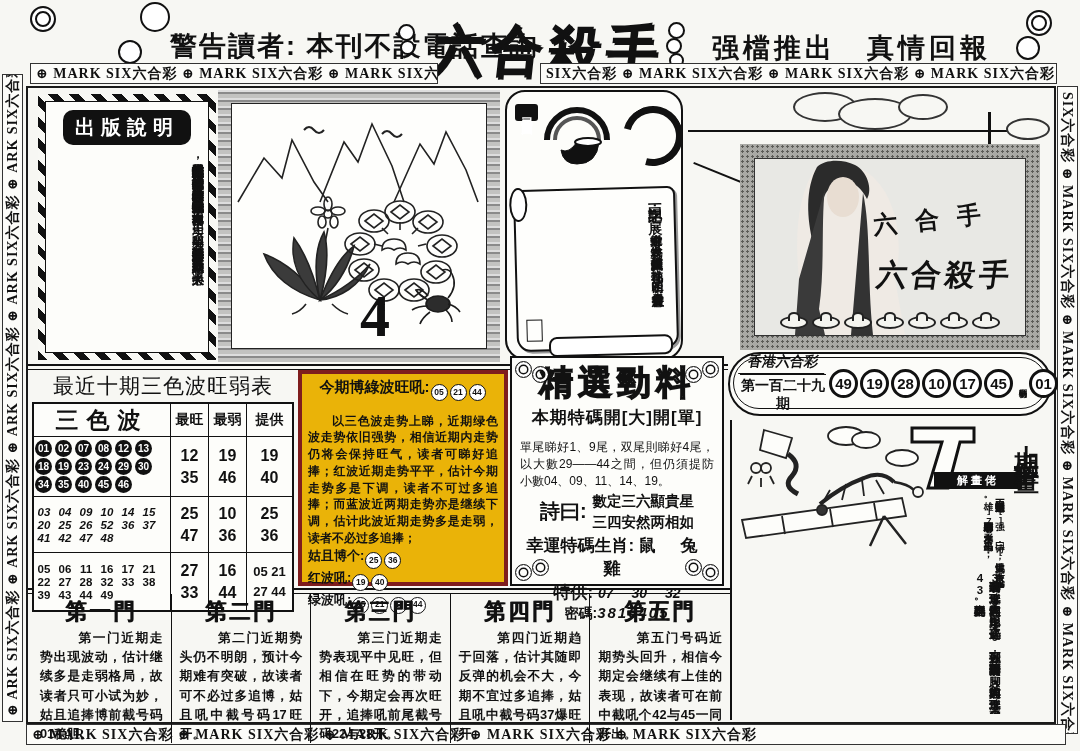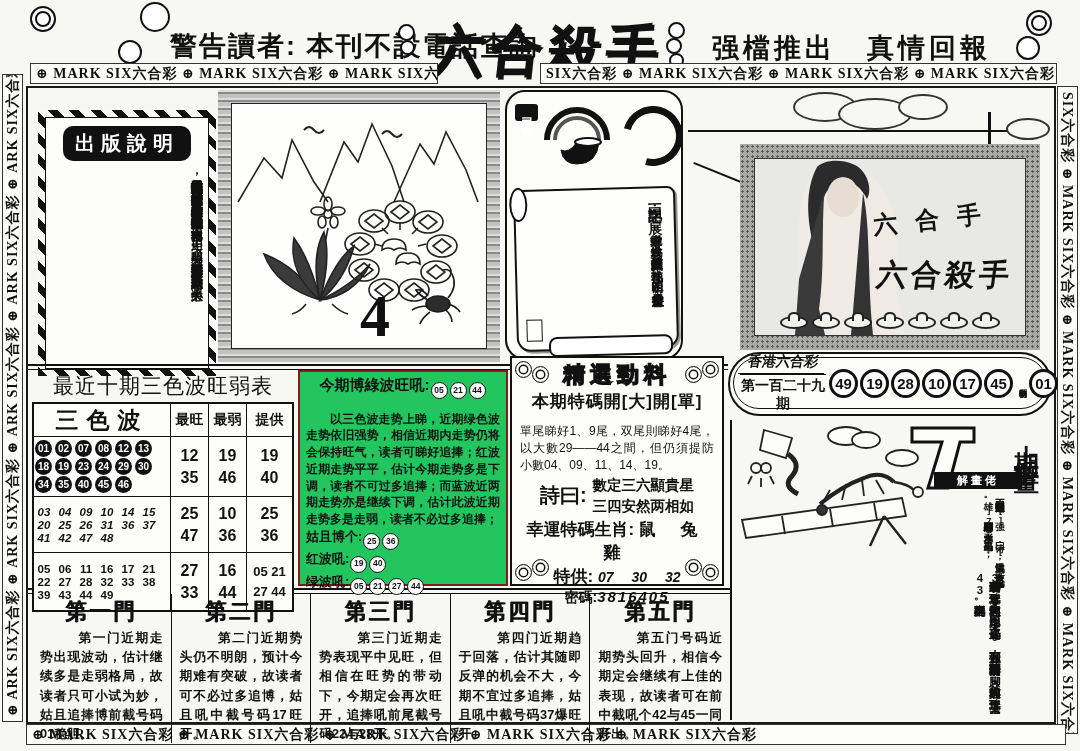--- a/index.html
+++ b/index.html
@@ -77,29 +77,29 @@
   .wt-h1{font-size:23px;font-weight:900;letter-spacing:8px;}
   .wt-h{font-size:14px;font-weight:800;}
   .ballbox{flex-wrap:wrap;padding:2px 1px;align-content:center;gap:1px 3px;justify-content:flex-start!important;}
   .mini-ball{width:17px;height:17px;border-radius:50%;background:#111;color:#fff;font-size:10px;font-weight:700;
              display:inline-flex;align-items:center;justify-content:center;}
   .mini-num{width:18px;font-size:11.5px;font-weight:700;display:inline-block;text-align:center;}
   .valcol{flex-direction:column;font-size:16px;font-weight:800;line-height:1.35;}
   .val-line{display:block;}
   .valcol-sm{flex-direction:column;font-size:13px;font-weight:800;line-height:1.5;}
   
-  .gt{border:2px solid #7f1d1d;background:#22c55e;padding:4px 6px;box-sizing:border-box;}
+  .gt{border:4px solid #7f1d1d;background:#eab308;padding:4px 6px;box-sizing:border-box;}
   .gt-title{font-size:15px;font-weight:900;text-align:center;}
   .c-ball{width:15px;height:15px;border:1.5px solid #111;border-radius:50%;display:inline-flex;align-items:center;
           justify-content:center;font-size:8.5px;font-weight:800;background:#fff;margin:0 1px;vertical-align:-3px;}
   .gt-body{font-size:12px;font-weight:600;line-height:1.4;text-align:justify;text-indent:2em;margin-top:12px;}
   .gt-line{font-size:13px;font-weight:800;line-height:1.35;}
   
   .feat{border:2.5px solid #111;background:#fdfdfa;padding:2px 8px;box-sizing:border-box;text-align:center;position:relative;}
-  .feat-title{font-size:22px;font-weight:900;letter-spacing:5px;color:#fff;-webkit-text-stroke:1.4px #111;
+  .feat-title{font-size:34px;font-weight:900;letter-spacing:5px;color:#fff;-webkit-text-stroke:1.4px #111;
               text-shadow:0 0 1px #111;font-family:"Liberation Serif",serif;}
   .feat-special{font-size:17px;font-weight:900;letter-spacing:1px;}
   .feat-ana{font-size:12px;font-weight:400;text-align:justify;line-height:1.4;margin-top:10px;}
   .poem{display:flex;align-items:center;justify-content:center;gap:6px;margin-top:2px;}
   .poem-label{font-size:20px;font-weight:900;}
   .poem-lines{font-size:14.5px;font-weight:700;line-height:1.4;text-align:left;}
   .feat-zod{font-size:17px;font-weight:900;margin-top:2px;}
   .feat-zodv{letter-spacing:10px;}
   .feat-sup{font-size:17px;font-weight:900;margin-top:1px;}
   .feat-supv{font-size:14px;font-style:italic;word-spacing:14px;}
@@ -140,21 +140,21 @@
 
   <div class="abs strip" style="left:30px;top:63px;width:396px;">⊕ MARK SIX六合彩 ⊕ MARK SIX六合彩 ⊕ MARK SIX六合彩 ⊕ MARK</div>
   <div class="abs strip" style="left:540px;top:63px;width:505px;">SIX六合彩 ⊕ MARK SIX六合彩 ⊕ MARK SIX六合彩 ⊕ MARK SIX六合彩</div>
 
   <div class="abs strip vstrip" style="left:2px;top:722px;width:636px;transform:rotate(-90deg);">⊕ ARK SIX六合彩 ⊕ ARK SIX六合彩 ⊕ ARK SIX六合彩 ⊕ ARK SIX六合彩 ⊕ ARK SIX六合彩</div>
   <div class="abs strip vstrip" style="left:1078px;top:86px;width:636px;transform:rotate(90deg);">SIX六合彩 ⊕ MARK SIX六合彩 ⊕ MARK SIX六合彩 ⊕ MARK SIX六合彩 ⊕ MARK SIX六合彩</div>
   <div class="abs strip" style="left:26px;top:724px;width:1028px;">⊕ MARK SIX六合彩 ⊕ MARK SIX六合彩 ⊕ MARK SIX六合彩 ⊕ MARK SIX六合彩 ⊕ MARK SIX六合彩</div>
 
   <div class="abs mainframe" style="left:26px;top:86px;width:1026px;height:634px;"></div>
 
-  <div class="abs pubwrap" style="left:38px;top:110px;width:178px;height:266px;box-sizing:border-box;">
+  <div class="abs pubwrap" style="left:38px;top:94px;width:178px;height:266px;box-sizing:border-box;font-family:Liberation Mono, monospace;">
     <div class="pubinner">
       <span class="pubtitle">出版說明</span>
       <div class="vtext pubbody">本报是由惠泽社群信息集团特约提供，在李大师的指导下进行编辑，有李大师经过多年的精心研究，规律得出准确数据提供给广大彩民，本报内容丰富，实用，头尾分明，是广大彩民必不可少的博彩依据，只要您期期跟踪，必中大奖。</div>
     </div>
   </div>
 
   <div class="abs wood" style="left:218px;top:90px;width:282px;height:272px;box-sizing:border-box;">
     <div class="picinner">
       <svg width="254" height="244" viewBox="0 0 254 244" style="position:absolute;left:0;top:0;" fill="none" stroke="#222" stroke-width="1.6">
 
@@ -340,21 +340,21 @@
       <div class="ballbox" style="height:56px;font-style:italic;">
           <span class="mini-num">03</span>
           <span class="mini-num">04</span>
           <span class="mini-num">09</span>
           <span class="mini-num">10</span>
           <span class="mini-num">14</span>
           <span class="mini-num">15</span>
           <span class="mini-num">20</span>
           <span class="mini-num">25</span>
           <span class="mini-num">26</span>
-          <span class="mini-num">31</span>
+          <span class="mini-num">52</span>
           <span class="mini-num">36</span>
           <span class="mini-num">37</span>
           <span class="mini-num">41</span>
           <span class="mini-num">42</span>
           <span class="mini-num">47</span>
           <span class="mini-num">48</span>
         </div>
       <div class="valcol">
           <span class="val-line">25</span>
           <span class="val-line">47</span>

